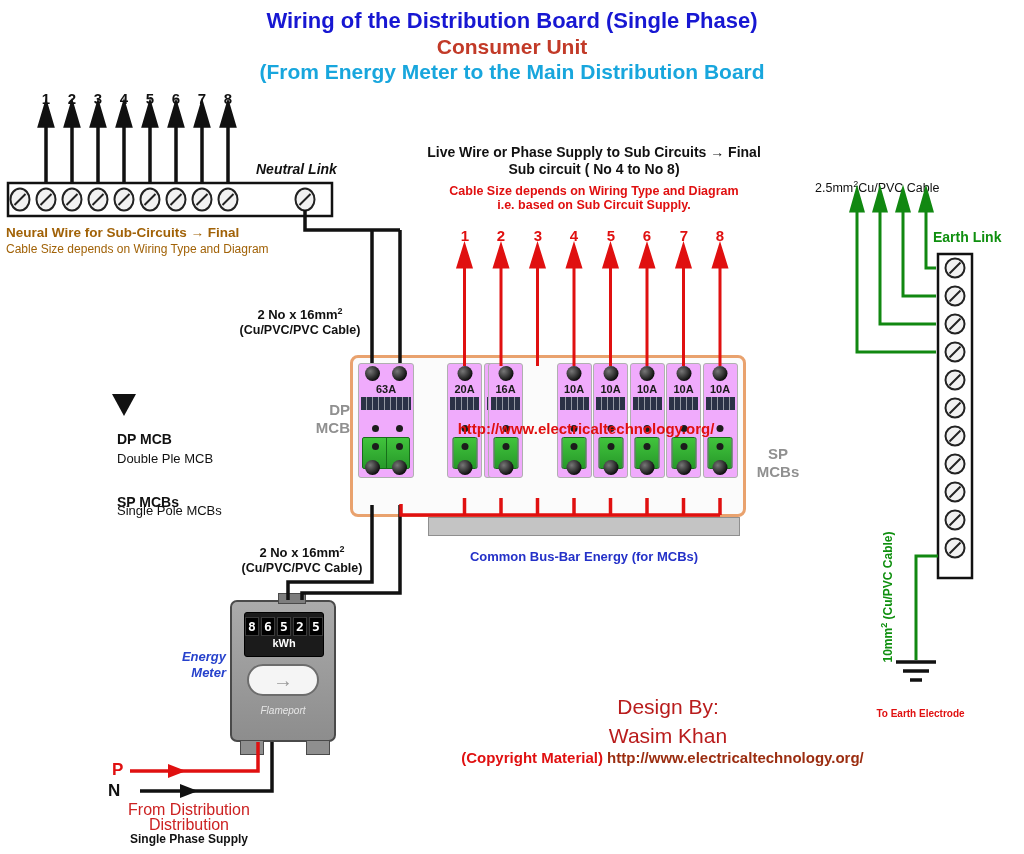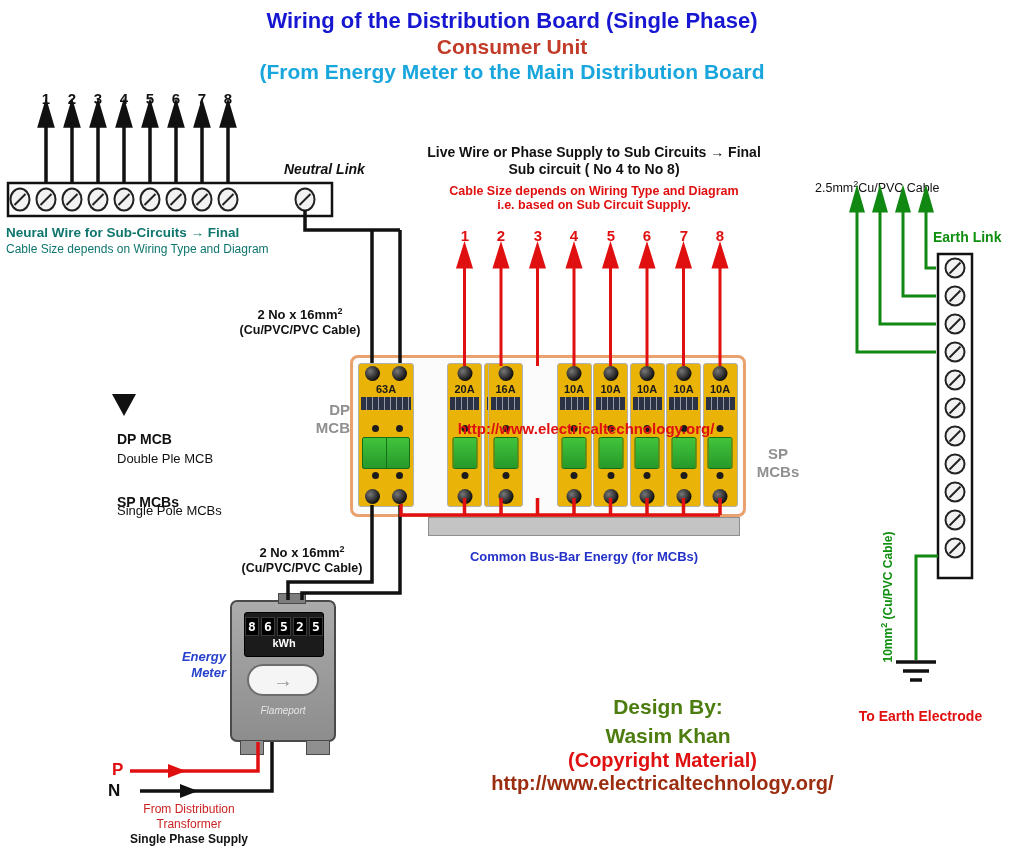--- a/index.html
+++ b/index.html
@@ -9,42 +9,42 @@
 
   
   .title1{left:0;top:8px;width:1024px;text-align:center;font-size:22px;font-weight:bold;color:#1717d2;}
   .title2{left:0;top:35px;width:1024px;text-align:center;font-size:21px;font-weight:bold;color:#c23a28;}
   .title3{left:0;top:60px;width:1024px;text-align:center;font-size:21px;font-weight:bold;color:#18a6dd;}
 
   
   .numlbl{width:20px;text-align:center;font-size:15px;font-weight:bold;color:#111;top:90px;}
   .rednum{width:22px;text-align:center;font-size:15px;font-weight:bold;color:#e01010;top:227px;}
 
-  .neutral-link-lbl{left:256px;top:161px;width:120px;font-size:14px;font-weight:bold;font-style:italic;color:#111;margin-left:28px;}
-  .neutral-desc{left:6px;top:224px;width:300px;color:#0f766e;}
+  .neutral-link-lbl{left:256px;top:161px;width:120px;font-size:14px;font-weight:bold;font-style:italic;color:#111;}
+  .neutral-desc{left:6px;top:224px;width:300px;color:#a16207;}
   .neutral-desc .b{font-size:13.5px;font-weight:bold;line-height:17px;}
   .neutral-desc .s{font-size:12px;line-height:17px;}
 
   .live-head{left:398px;top:144px;width:392px;text-align:center;}
   .live-head .b{font-size:14px;font-weight:bold;color:#111;line-height:17px;}
   .live-head .r{font-size:12.5px;color:#e01010;line-height:14px;font-weight:bold;}
   .live-head .gap{height:6px;}
 
   .cable25{left:815px;top:179px;width:175px;font-size:12.5px;color:#111;}
   .earth-link-lbl{left:933px;top:229px;width:90px;font-size:14px;font-weight:bold;color:#0f8f0f;}
 
   .cable16{width:146px;text-align:center;color:#111;}
   .cable16 .l1{font-size:13px;font-weight:bold;line-height:16px;}
   .cable16 .l2{font-size:12.5px;font-weight:bold;line-height:15px;}
   .cable16.top{left:227px;top:303px;}
   .cable16.bottom{left:229px;top:541px;}
 
   
   .board{left:350px;top:355px;width:396px;height:162px;border:3px solid #e9a26e;border-radius:8px;background:#fbfbfb;box-sizing:border-box;z-index:10;}
-  .mcb{position:absolute;top:363px;height:144px;background:#eab308;border:1px solid #b0b0b0;border-radius:3px;box-sizing:border-box;z-index:12;}
+  .mcb{position:absolute;top:363px;height:115px;background:#f0abfc;border:1px solid #b0b0b0;border-radius:3px;box-sizing:border-box;z-index:12;}
   .sp{width:35px;}
   .sp1{left:447px;}.sp2{left:483.5px;}.sp3{left:488px;}.sp4{left:556.5px;}
   .sp5{left:593px;}.sp6{left:629.5px;}.sp7{left:666px;}.sp8{left:702.5px;}
   .dp{left:358px;width:56px;}
   .term{position:absolute;width:15px;height:15px;border-radius:50%;background:radial-gradient(circle at 35% 35%,#777,#0e0e0e 72%);}
   .ct{left:50%;transform:translateX(-50%);}
   .t-top{top:2px;}.t-bot{bottom:2px;}
   .tl{left:6px;}.tr{right:6px;}
   .rating{position:absolute;top:19px;width:100%;text-align:center;font-size:11px;font-weight:bold;color:#1a1a1a;}
   .band{position:absolute;top:33px;left:2px;right:2px;height:13px;background:#2b3246;background-image:repeating-linear-gradient(90deg,transparent 0 5px,rgba(255,255,255,.5) 5px 6px);}
@@ -79,29 +79,29 @@
   .dial-arrow{color:#9a9a9a;font-size:20px;font-weight:bold;line-height:28px;}
   .brand{position:absolute;left:0;top:103px;width:100%;text-align:center;color:#e6e6e6;font-size:10px;font-style:italic;}
   .meter-tab-bot{position:absolute;width:22px;height:13px;background:#8f8f8f;border:1px solid #4a4a4a;top:138px;}
   .mtb-l{left:8px;}.mtb-r{left:74px;}
   .meter-lbl{left:154px;top:649px;width:72px;text-align:right;color:#2742cc;font-weight:bold;font-style:italic;font-size:13px;line-height:16px;}
 
   
   .p-lbl{left:112px;top:760px;font-size:17px;font-weight:bold;color:#e01010;}
   .n-lbl{left:108px;top:781px;font-size:17px;font-weight:bold;color:#111;}
   .supply-txt{left:118px;top:802px;width:142px;text-align:center;line-height:15px;}
-  .supply-txt .r{color:#cc2222;font-size:12px;}
+  .supply-txt .r{color:#cc2222;font-size:16px;}
   .supply-txt .k{color:#111;font-size:12px;font-weight:600;}
 
   
-  .design{left:562px;top:692px;width:212px;text-align:center;color:#4d7c0f;font-size:21px;font-weight:bold;line-height:29px;}
-  .copyright{left:405px;top:749px;width:515px;text-align:center;font-size:20px;font-weight:bold;}
+  .design{left:562px;top:692px;width:212px;text-align:center;color:#b91c1c;font-size:21px;font-weight:normal;line-height:29px;}
+  .copyright{left:405px;top:749px;width:515px;text-align:center;font-size:15px;font-weight:bold;}
   .copyright .c1{color:#e01010;}
   .copyright .c2{color:#9b2d10;}
-  .earth-electrode-lbl{left:838px;top:708px;width:165px;text-align:center;color:#e01010;font-size:14px;font-weight:bold;}
+  .earth-electrode-lbl{left:838px;top:708px;width:165px;text-align:center;color:#e01010;font-size:10px;font-weight:bold;}
   .cable10{left:812px;top:589px;width:150px;height:16px;text-align:center;color:#0f8f0f;font-weight:bold;font-size:12px;transform:rotate(-90deg);}
 
   svg.overlay{position:absolute;left:0;top:0;z-index:40;pointer-events:none;}
 </style>
 </head>
 <body>
 
 <div id="canvas">
 
   <div class="abs title1">Wiring of the Distribution Board (Single Phase)</div>
@@ -285,21 +285,21 @@
   </div>
   <div class="abs meter-lbl">
     <div>Energy</div>
     <div>Meter</div>
   </div>
 
   <div class="abs p-lbl">P</div>
   <div class="abs n-lbl">N</div>
   <div class="abs supply-txt">
     <div class="r">From Distribution</div>
-    <div class="r">Transformer</div>
+    <div class="r">Distribution</div>
     <div class="k">Single Phase Supply</div>
   </div>
 
   <div class="abs design">
     <div>Design By:</div>
     <div>Wasim Khan</div>
   </div>
   <div class="abs copyright">
     <span class="c1">(Copyright Material)</span>
     <span class="c2">http://www.electricaltechnology.org/</span>

